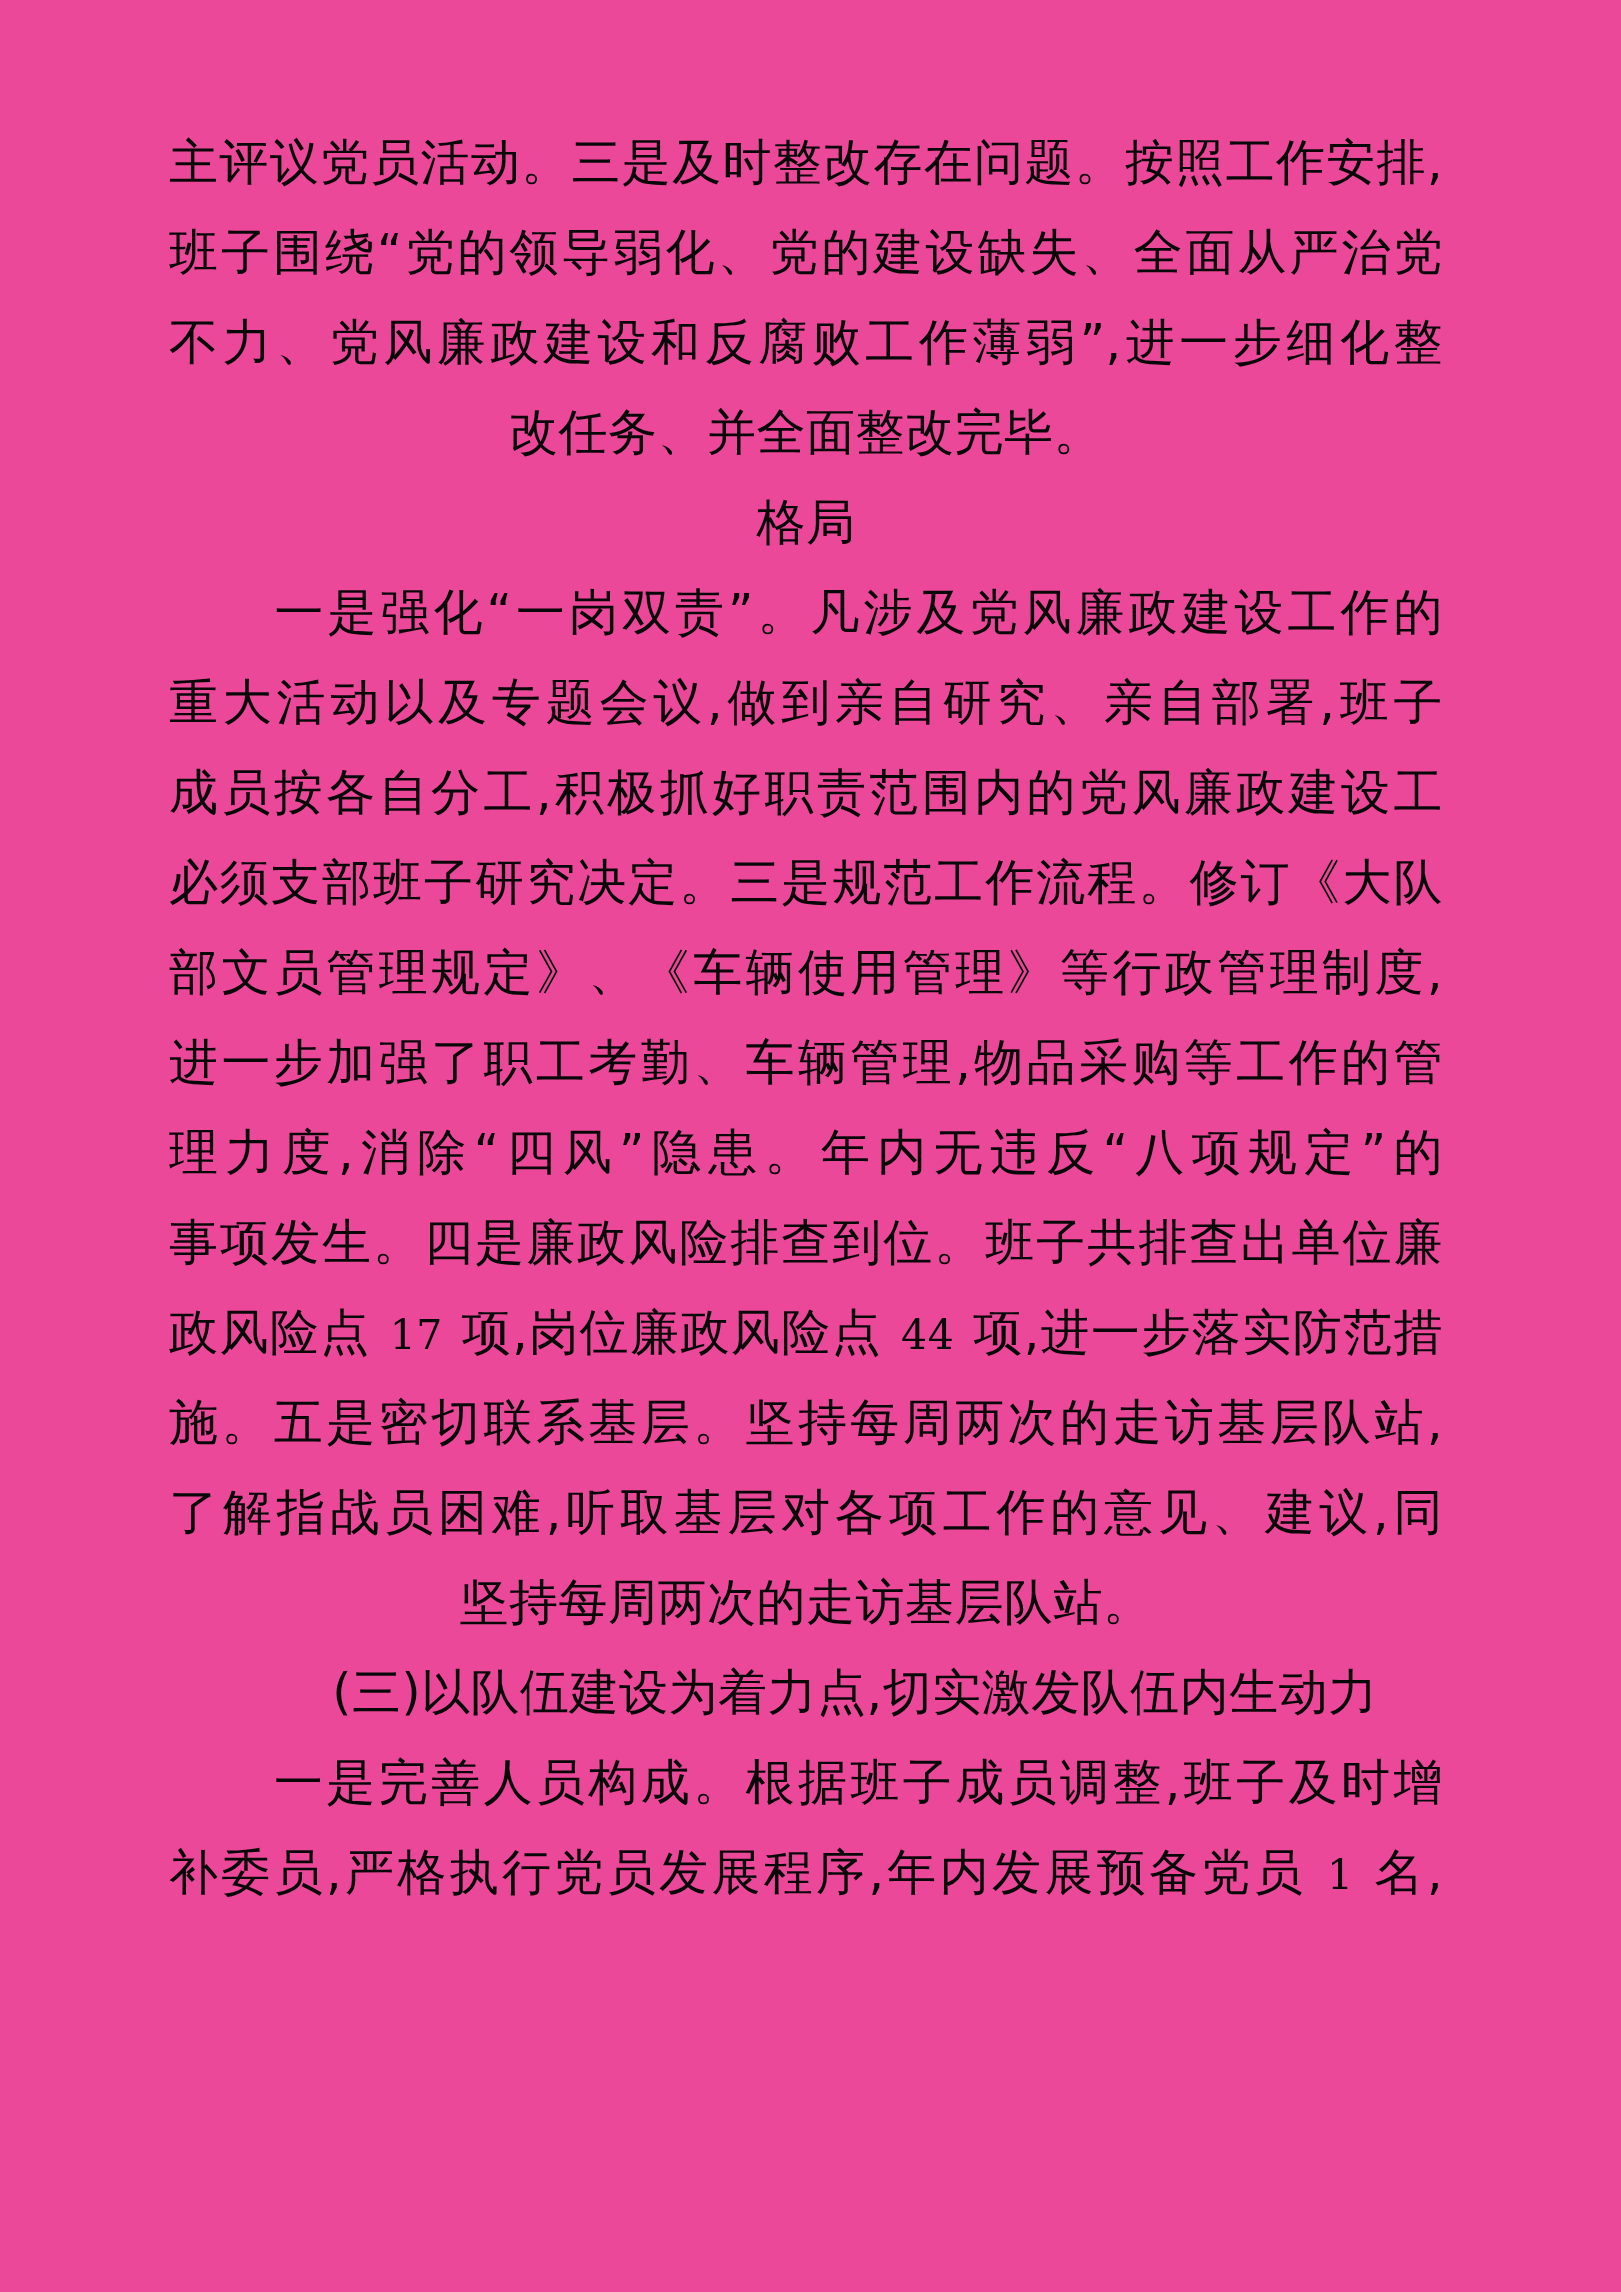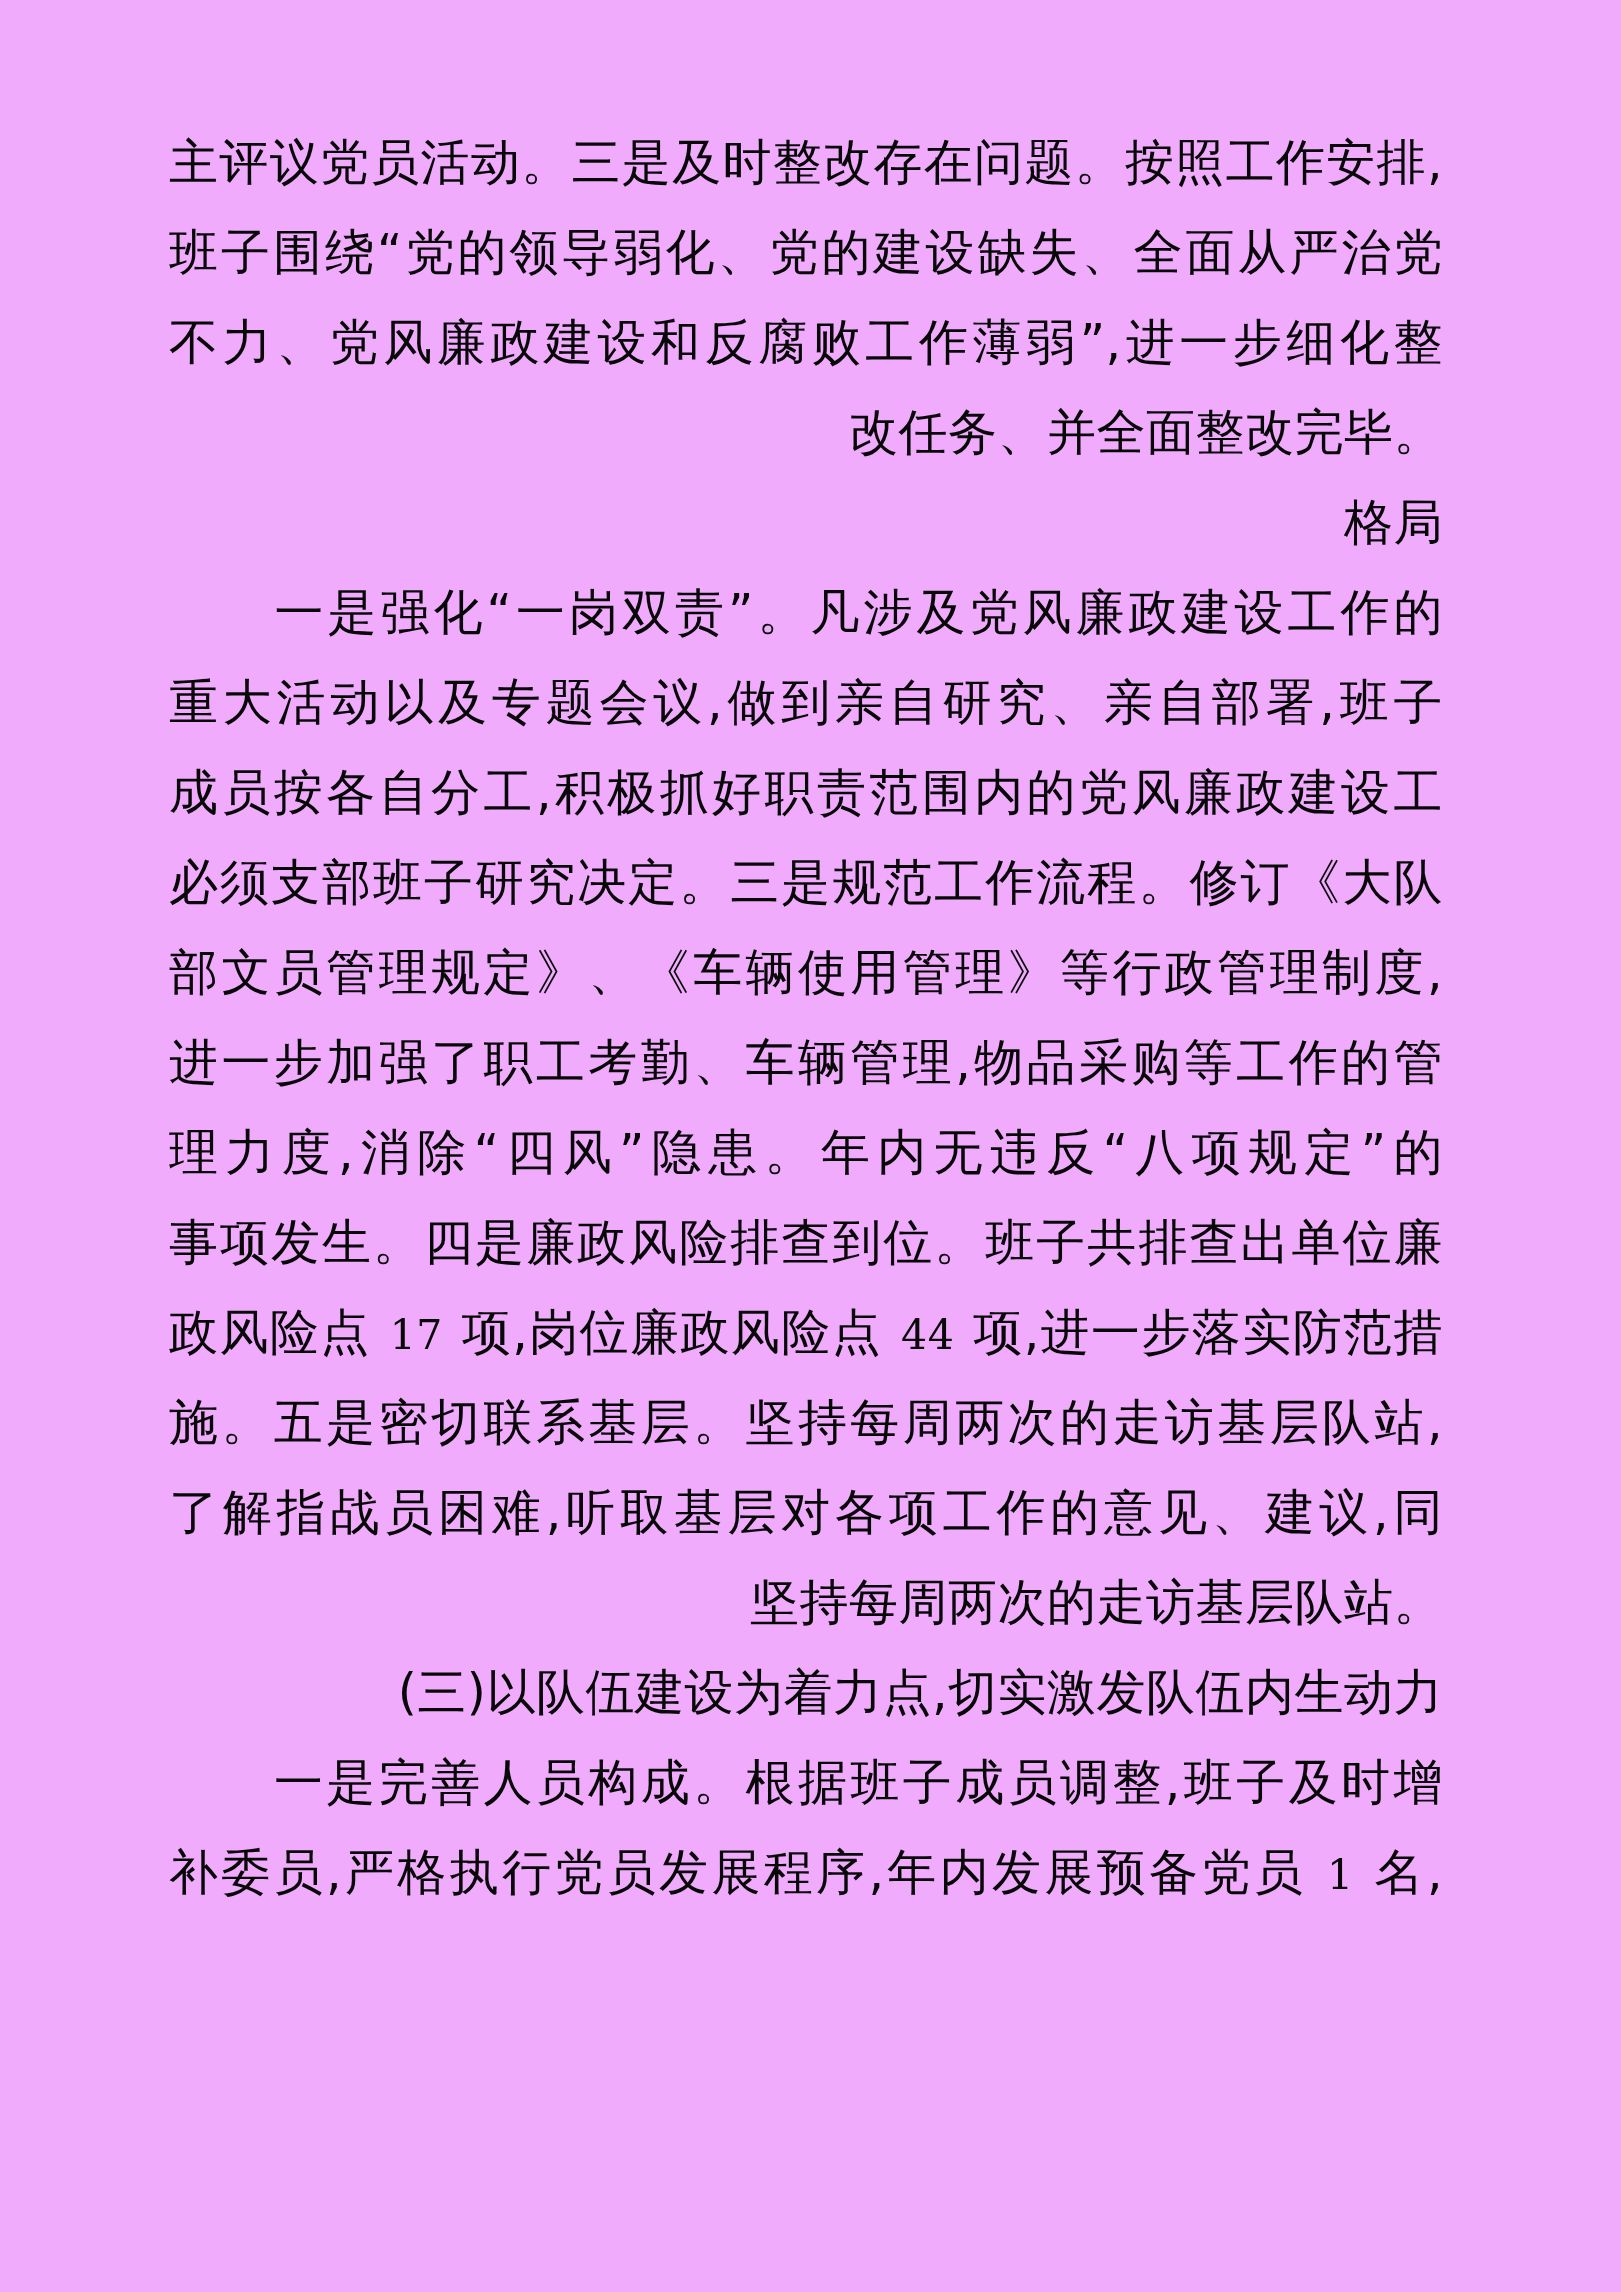--- a/index.html
+++ b/index.html
@@ -11,39 +11,39 @@
     width: 1621px;
     height: 2293px;
     font-family: "DejaVu Sans", "Liberation Sans", sans-serif;
     color: #000000;
     overflow: hidden;
   }
   .page {
     position: relative;
     width: 1621px;
     height: 2293px;
-    background: #f0abfc;
+    background: #ec4899;
     box-sizing: border-box;
   }
   .doc-body {
     position: absolute;
     left: 169px;
     top: 118px;
     width: 1274px;
   }
   
   .line {
     height: 90px;
     line-height: 90px;
     font-size: 49px;
     letter-spacing: 0.5px;
     white-space: pre;
     font-weight: 400;
     color: #080808;
-    text-align: right;
+    text-align: center;
   }
   .line.justify {
     white-space: normal;
     text-align: justify;
     text-align-last: justify;
   }
   .num {
     font-family: "DejaVu Serif", "Liberation Serif", serif;
     font-size: 41px;
     padding: 0 2px;

